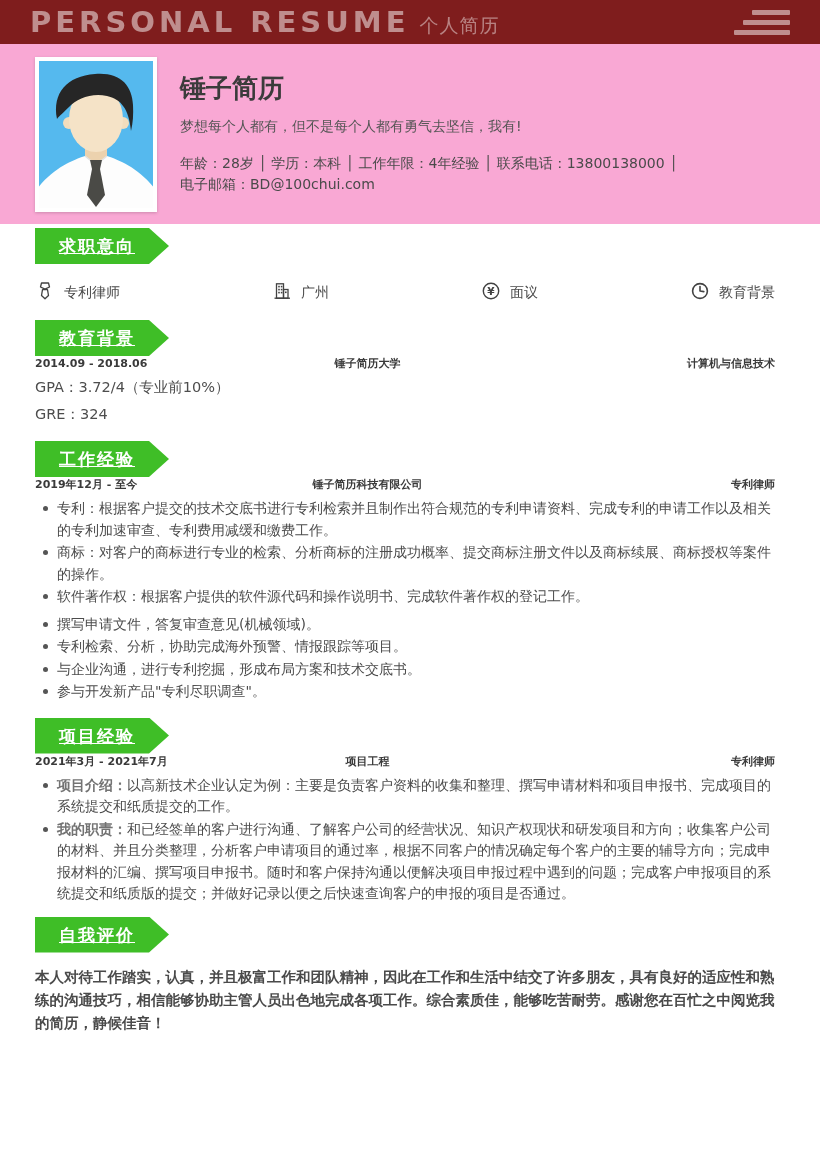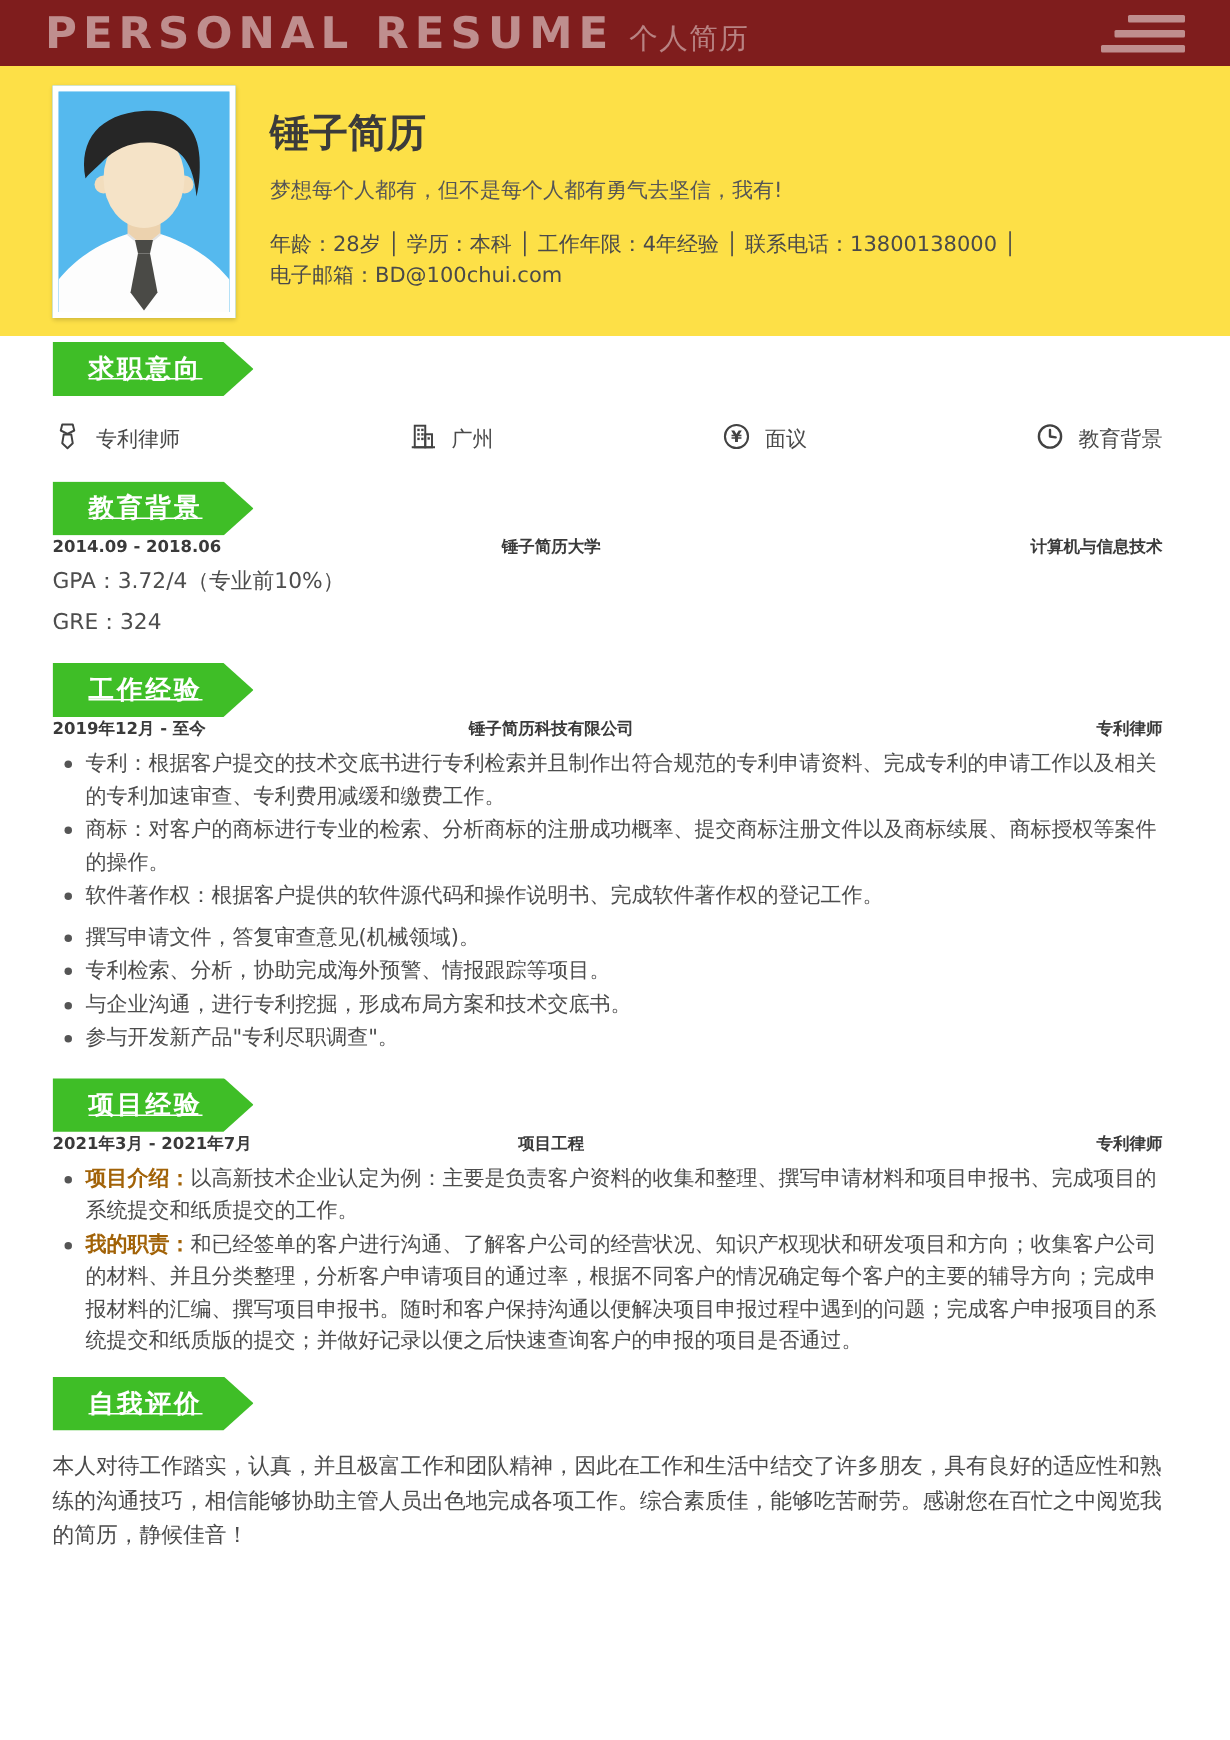--- a/index.html
+++ b/index.html
@@ -16,21 +16,21 @@
   .topbar .titles{display:flex;align-items:baseline;}
   .title-en{font-size:29px;font-weight:bold;letter-spacing:4px;color:rgba(255,255,255,.5);}
   .title-zh{font-size:19px;color:rgba(255,255,255,.45);margin-left:10px;letter-spacing:1px;}
   .hamburger{display:flex;flex-direction:column;align-items:flex-end;gap:5px;cursor:pointer;width:56px;}
   .hamburger i{display:block;height:5px;border-radius:1px;background:rgba(255,255,255,.5);}
   .hamburger i:nth-child(1){width:38px;}
   .hamburger i:nth-child(2){width:47px;}
   .hamburger i:nth-child(3){width:56px;}
   
   .profile{
-    height:180px;background:#fde047;display:flex;
+    height:180px;background:#f9a8d4;display:flex;
     padding:13px 35px 0 35px;box-sizing:border-box;
   }
   .photo{
     width:114px;height:147px;background:#55b9ee;border:4px solid #ffffff;
     box-shadow:0 1px 3px rgba(0,0,0,.18);flex:0 0 auto;overflow:hidden;
   }
   .photo svg{display:block;}
   .pinfo{margin-left:23px;padding-top:8px;}
   .pname{font-size:26px;font-weight:600;color:#3b3b3b;margin:6px 0 0;}
   .pmotto{font-size:14px;color:#565656;margin:12px 0 0;}
@@ -61,22 +61,22 @@
   
   .detail{font-size:14.5px;color:#4d4d4d;margin:6px 0 0;line-height:21px;}
   ul.bullets{list-style:none;margin:6px 0 0;padding:0 0 0 22px;}
   ul.bullets li{
     position:relative;font-size:14px;color:#4c4c4c;line-height:21.5px;margin:0 0 1px;
   }
   ul.bullets li::before{
     content:"";position:absolute;left:-14px;top:8px;width:5px;height:5px;
     border-radius:50%;background:#555;
   }
-  .blabel{font-weight:bold;color:#a16207;}
-  .summary{font-size:14.5px;color:#4a4a4a;line-height:23px;margin:13px 0 0;}
+  .blabel{font-weight:bold;color:#737373;}
+  .summary{font-size:14.5px;color:#4a4a4a;line-height:23px;margin:13px 0 0;font-weight:bold;}
 </style>
 </head>
 <body>
 
 <header class="topbar">
   <div class="titles">
     <span class="title-en">PERSONAL RESUME</span>
     <span class="title-zh">个人简历</span>
   </div>
   <div class="hamburger">

